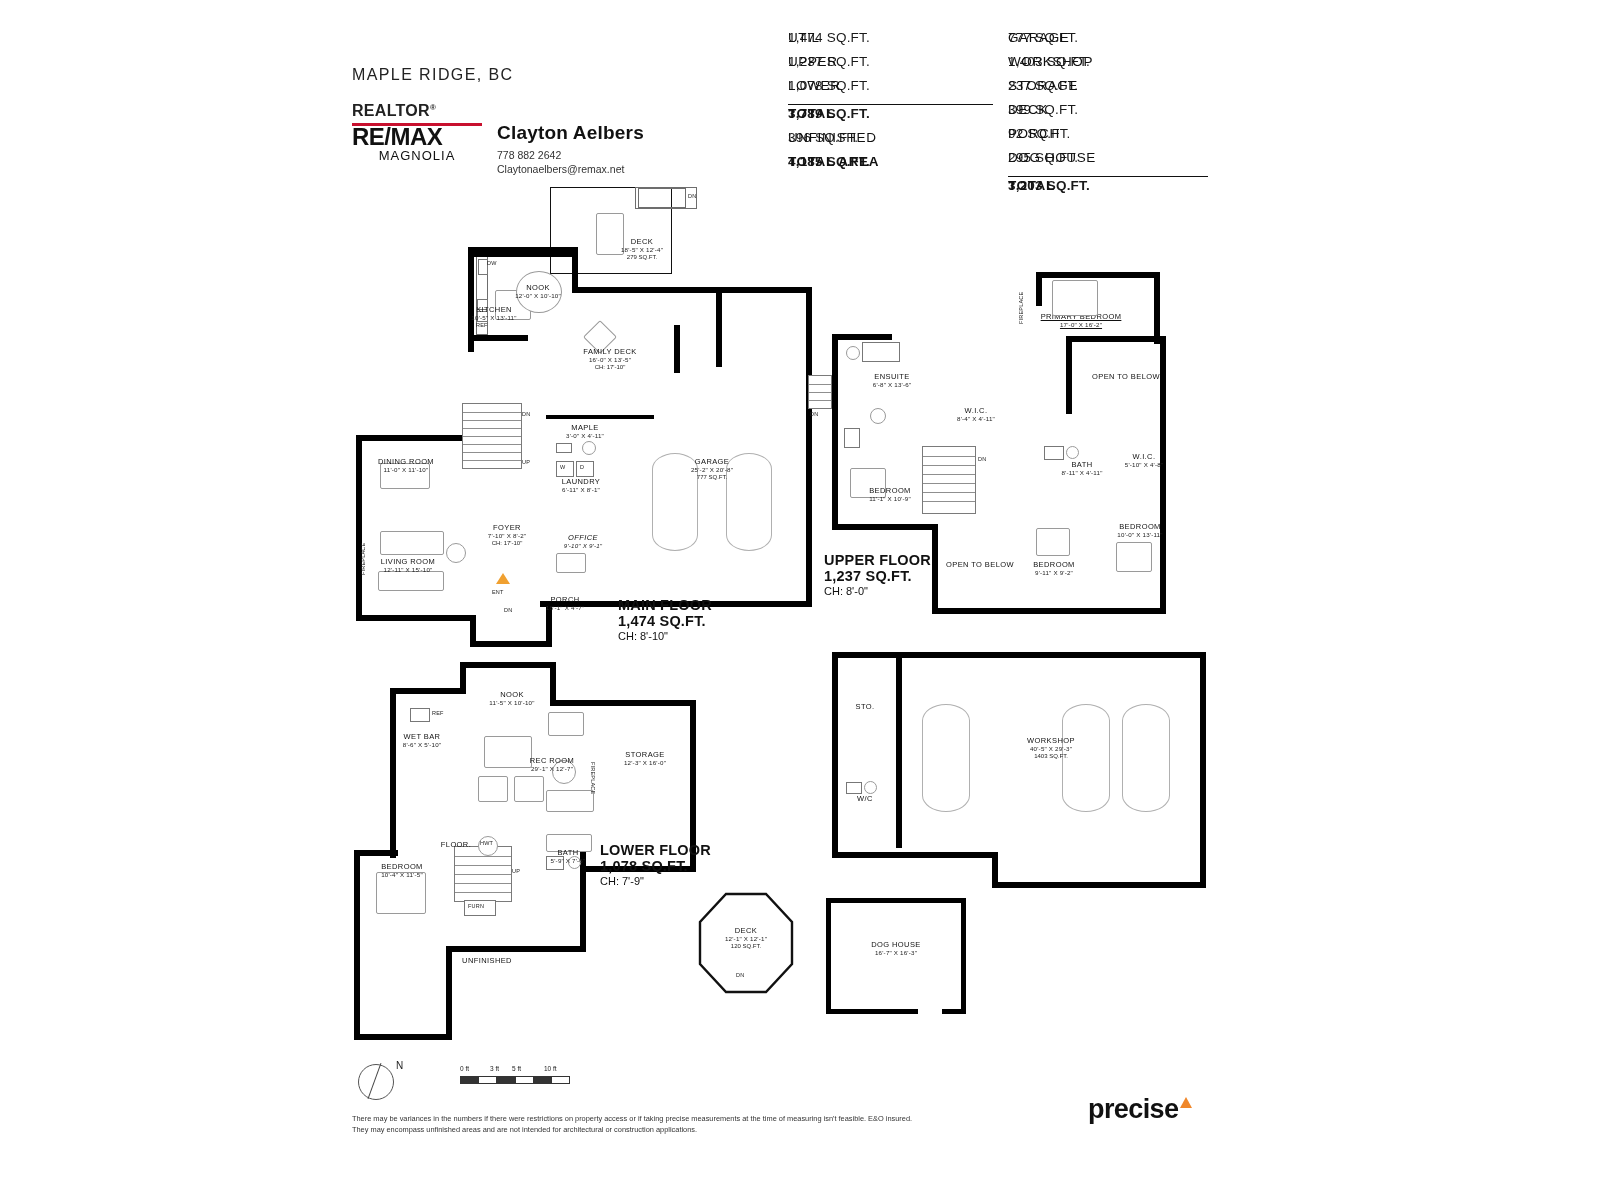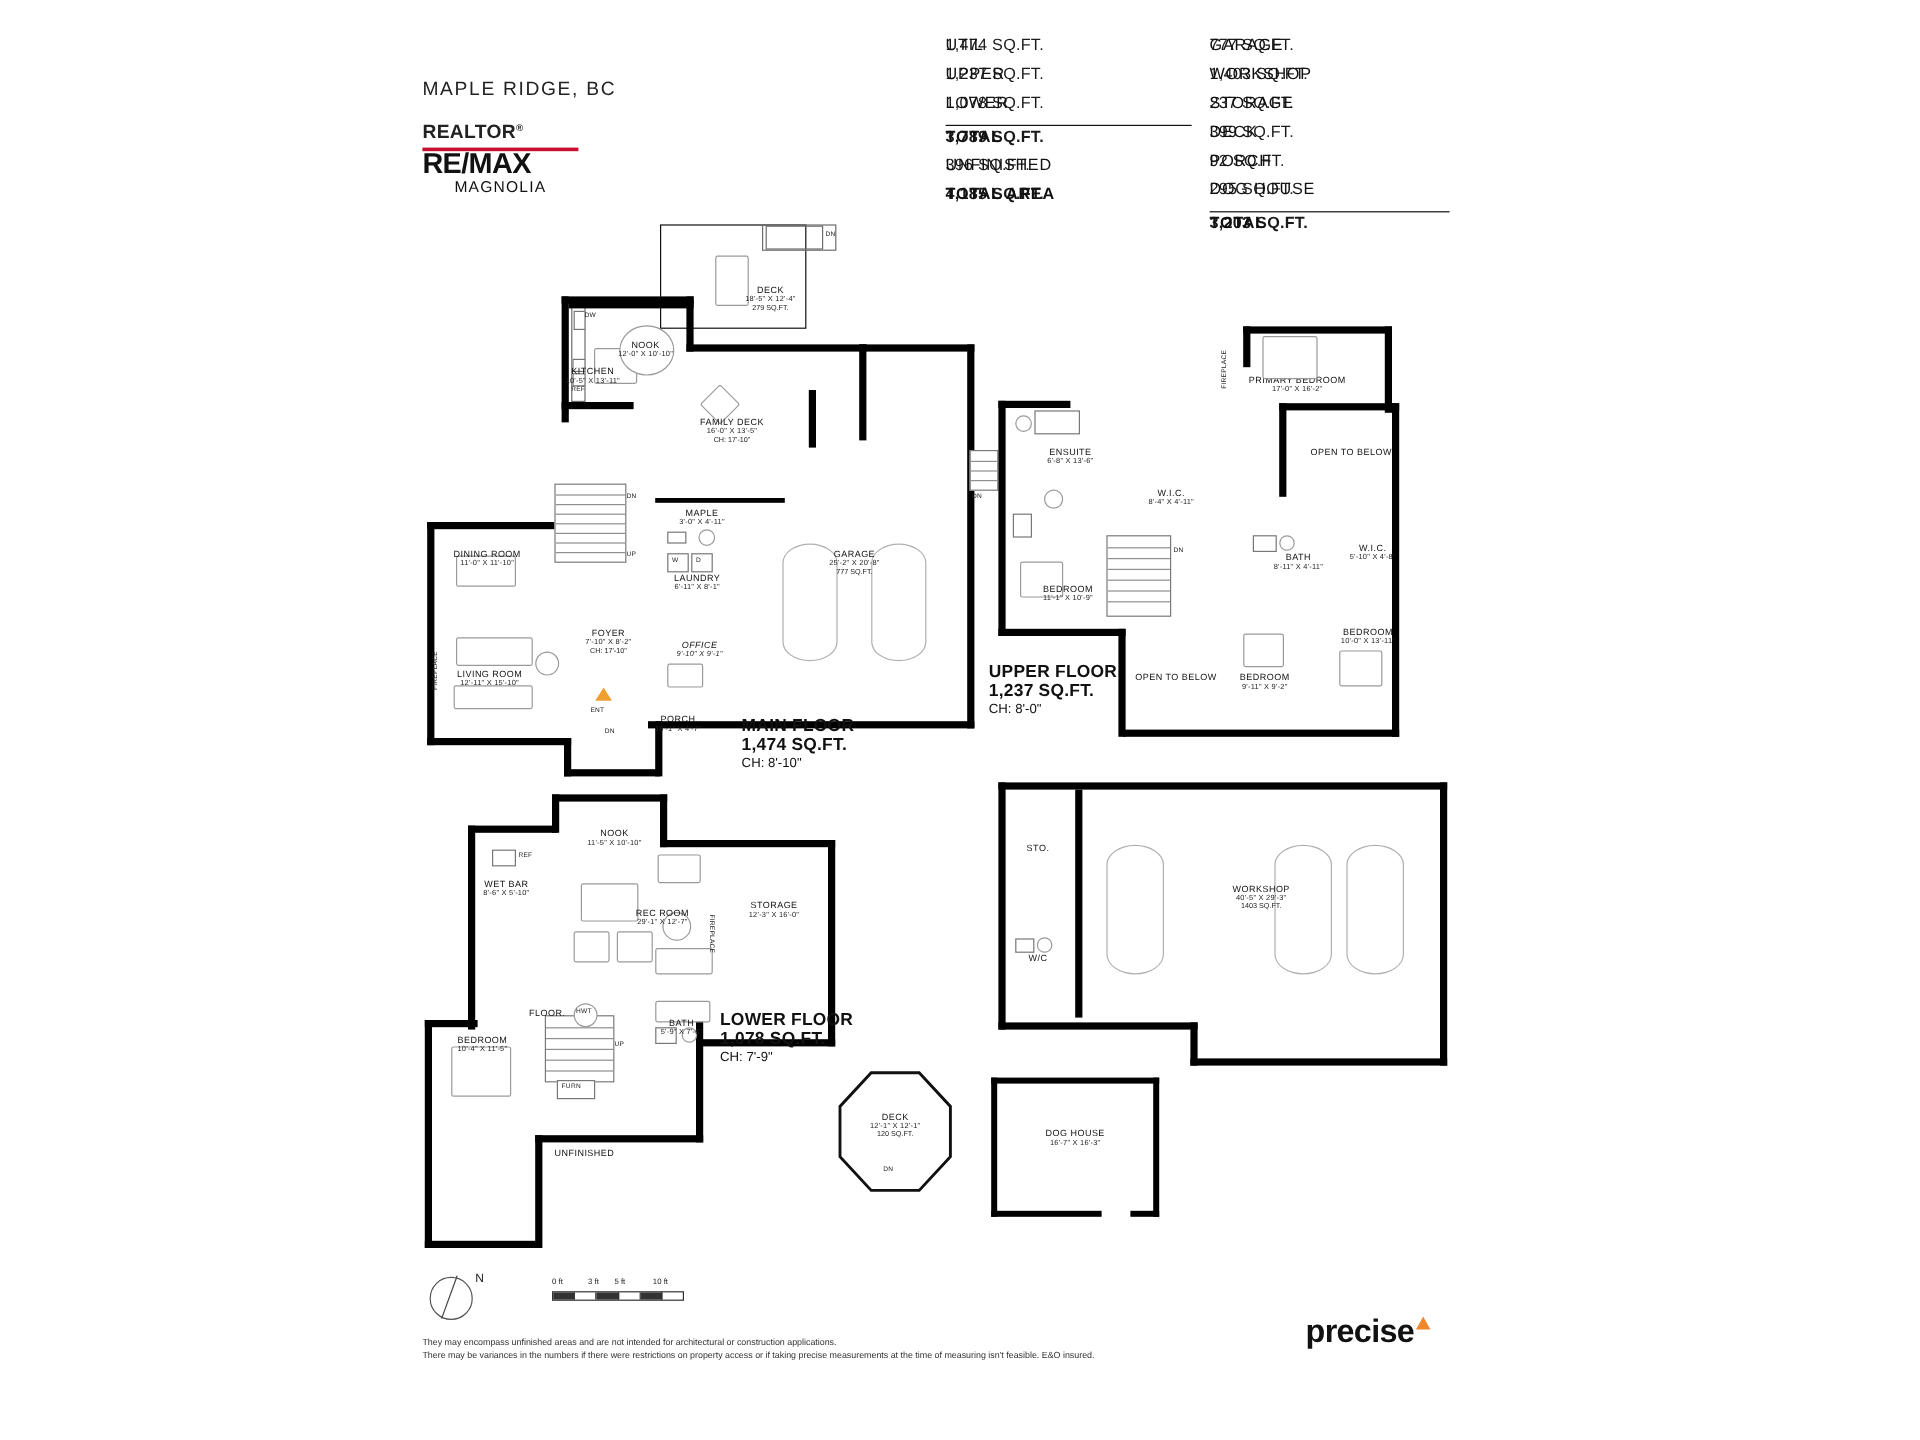--- a/index.html
+++ b/index.html
@@ -75,20 +75,25 @@
 <div class="sheet">
 
   <div class="hdr">
     <div class="city">MAPLE RIDGE, BC</div>
     <div class="realtor"><span>REALTOR</span><sup>®</sup></div>
     <div class="remaxbar"></div>
     <div class="remax">
       <div class="rx">RE/MAX</div>
       <div class="mg">MAGNOLIA</div>
     </div>
+    <div class="agent">
+      <div class="nm">Clayton Aelbers</div>
+      <div class="ph">778 882 2642</div>
+      <div class="em">Claytonaelbers@remax.net</div>
+    </div>
   </div>
 
   <div class="tbl" id="areas-left">
       <div class="row">
         <span class="lbl">UTIL</span>
         <span class="val">1,474 SQ.FT.</span>
       </div>
       <div class="row">
         <span class="lbl">UPPER</span>
         <span class="val">1,237 SQ.FT.</span>
@@ -286,21 +291,21 @@
     <div class="wall" style="left:328px;top:12px;width:6px;height:72px;"></div>
     <div class="wall" style="left:240px;top:76px;width:100px;height:6px;"></div>
     <div class="wall" style="left:240px;top:76px;width:6px;height:78px;"></div>
     <div class="wall" style="left:334px;top:76px;width:6px;height:278px;"></div>
     <div class="wall" style="left:110px;top:348px;width:230px;height:6px;"></div>
     <div class="wall" style="left:6px;top:74px;width:6px;height:196px;"></div>
     <div class="wall" style="left:6px;top:74px;width:60px;height:6px;"></div>
     <div class="wall" style="left:6px;top:264px;width:106px;height:6px;"></div>
     <div class="wall" style="left:106px;top:264px;width:6px;height:90px;"></div>
 
-    <div class="lbl" style="left:200px;top:52px;width:110px;">
+    <div class="lbl" style="left:200px;top:52px;width:110px;text-decoration:underline;">
       <div class="nm">PRIMARY BEDROOM</div>
       <div class="dim">17'-0"  X  16'-2"</div>
     </div>
     <div class="furn" style="left:226px;top:20px;width:44px;height:34px;"></div>
     <div class="tiny" style="left:192px;top:64px;transform:rotate(-90deg);transform-origin:0 0;">FIREPLACE</div>
 
     <div class="fill" style="left:36px;top:82px;width:36px;height:18px;"></div>
     <div class="furnr" style="left:20px;top:86px;width:12px;height:12px;"></div>
     <div class="lbl" style="left:26px;top:112px;width:80px;">
       <div class="nm">ENSUITE</div>
@@ -514,19 +519,19 @@
         <i></i>
         <i></i>
         <i></i>
         <i></i>
         <i></i>
         <i></i>
       </div>
   </div>
 
   <div class="disclaimer">
+    <div>There may be variances in the numbers if there were restrictions on property access or if taking precise measurements at the time of measuring isn't feasible. E&amp;O insured.</div>
     <div>They may encompass unfinished areas and are not intended for architectural or construction applications.</div>
-    <div>There may be variances in the numbers if there were restrictions on property access or if taking precise measurements at the time of measuring isn't feasible. E&amp;O insured.</div>
   </div>
 
   <div class="keyplan"><span>precise</span><span class="dot"></span></div>
 
 </div>
 
 </body></html>

